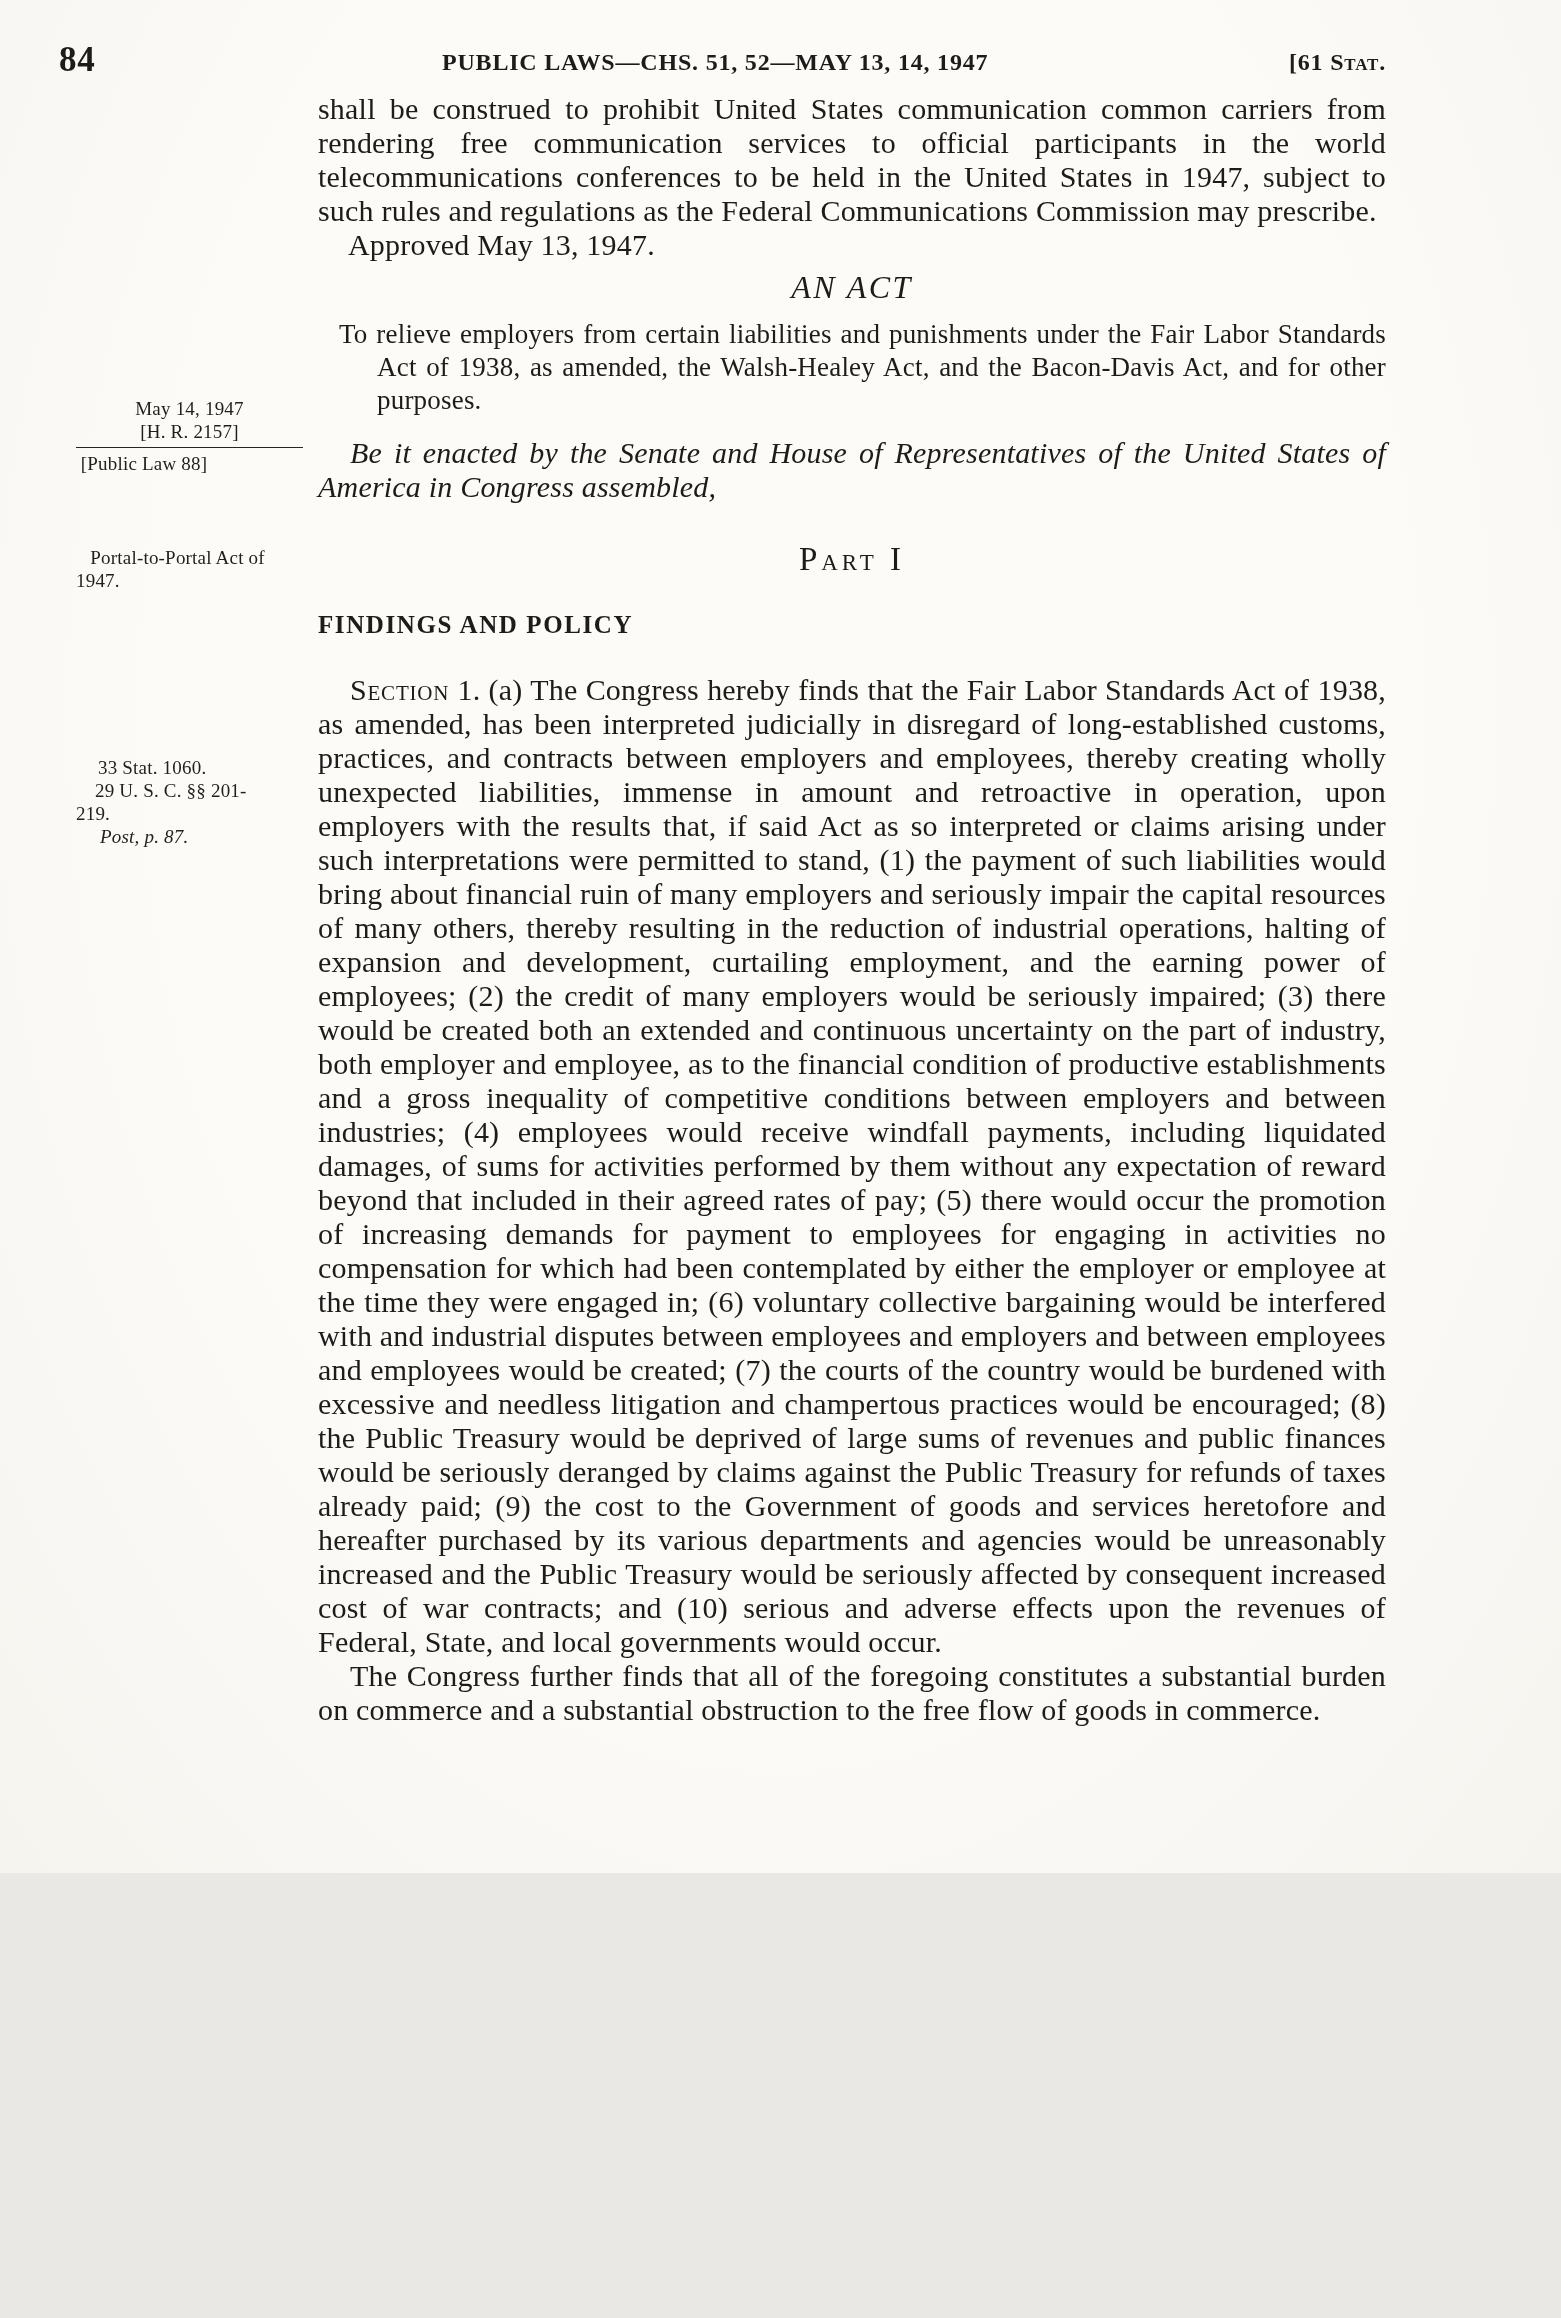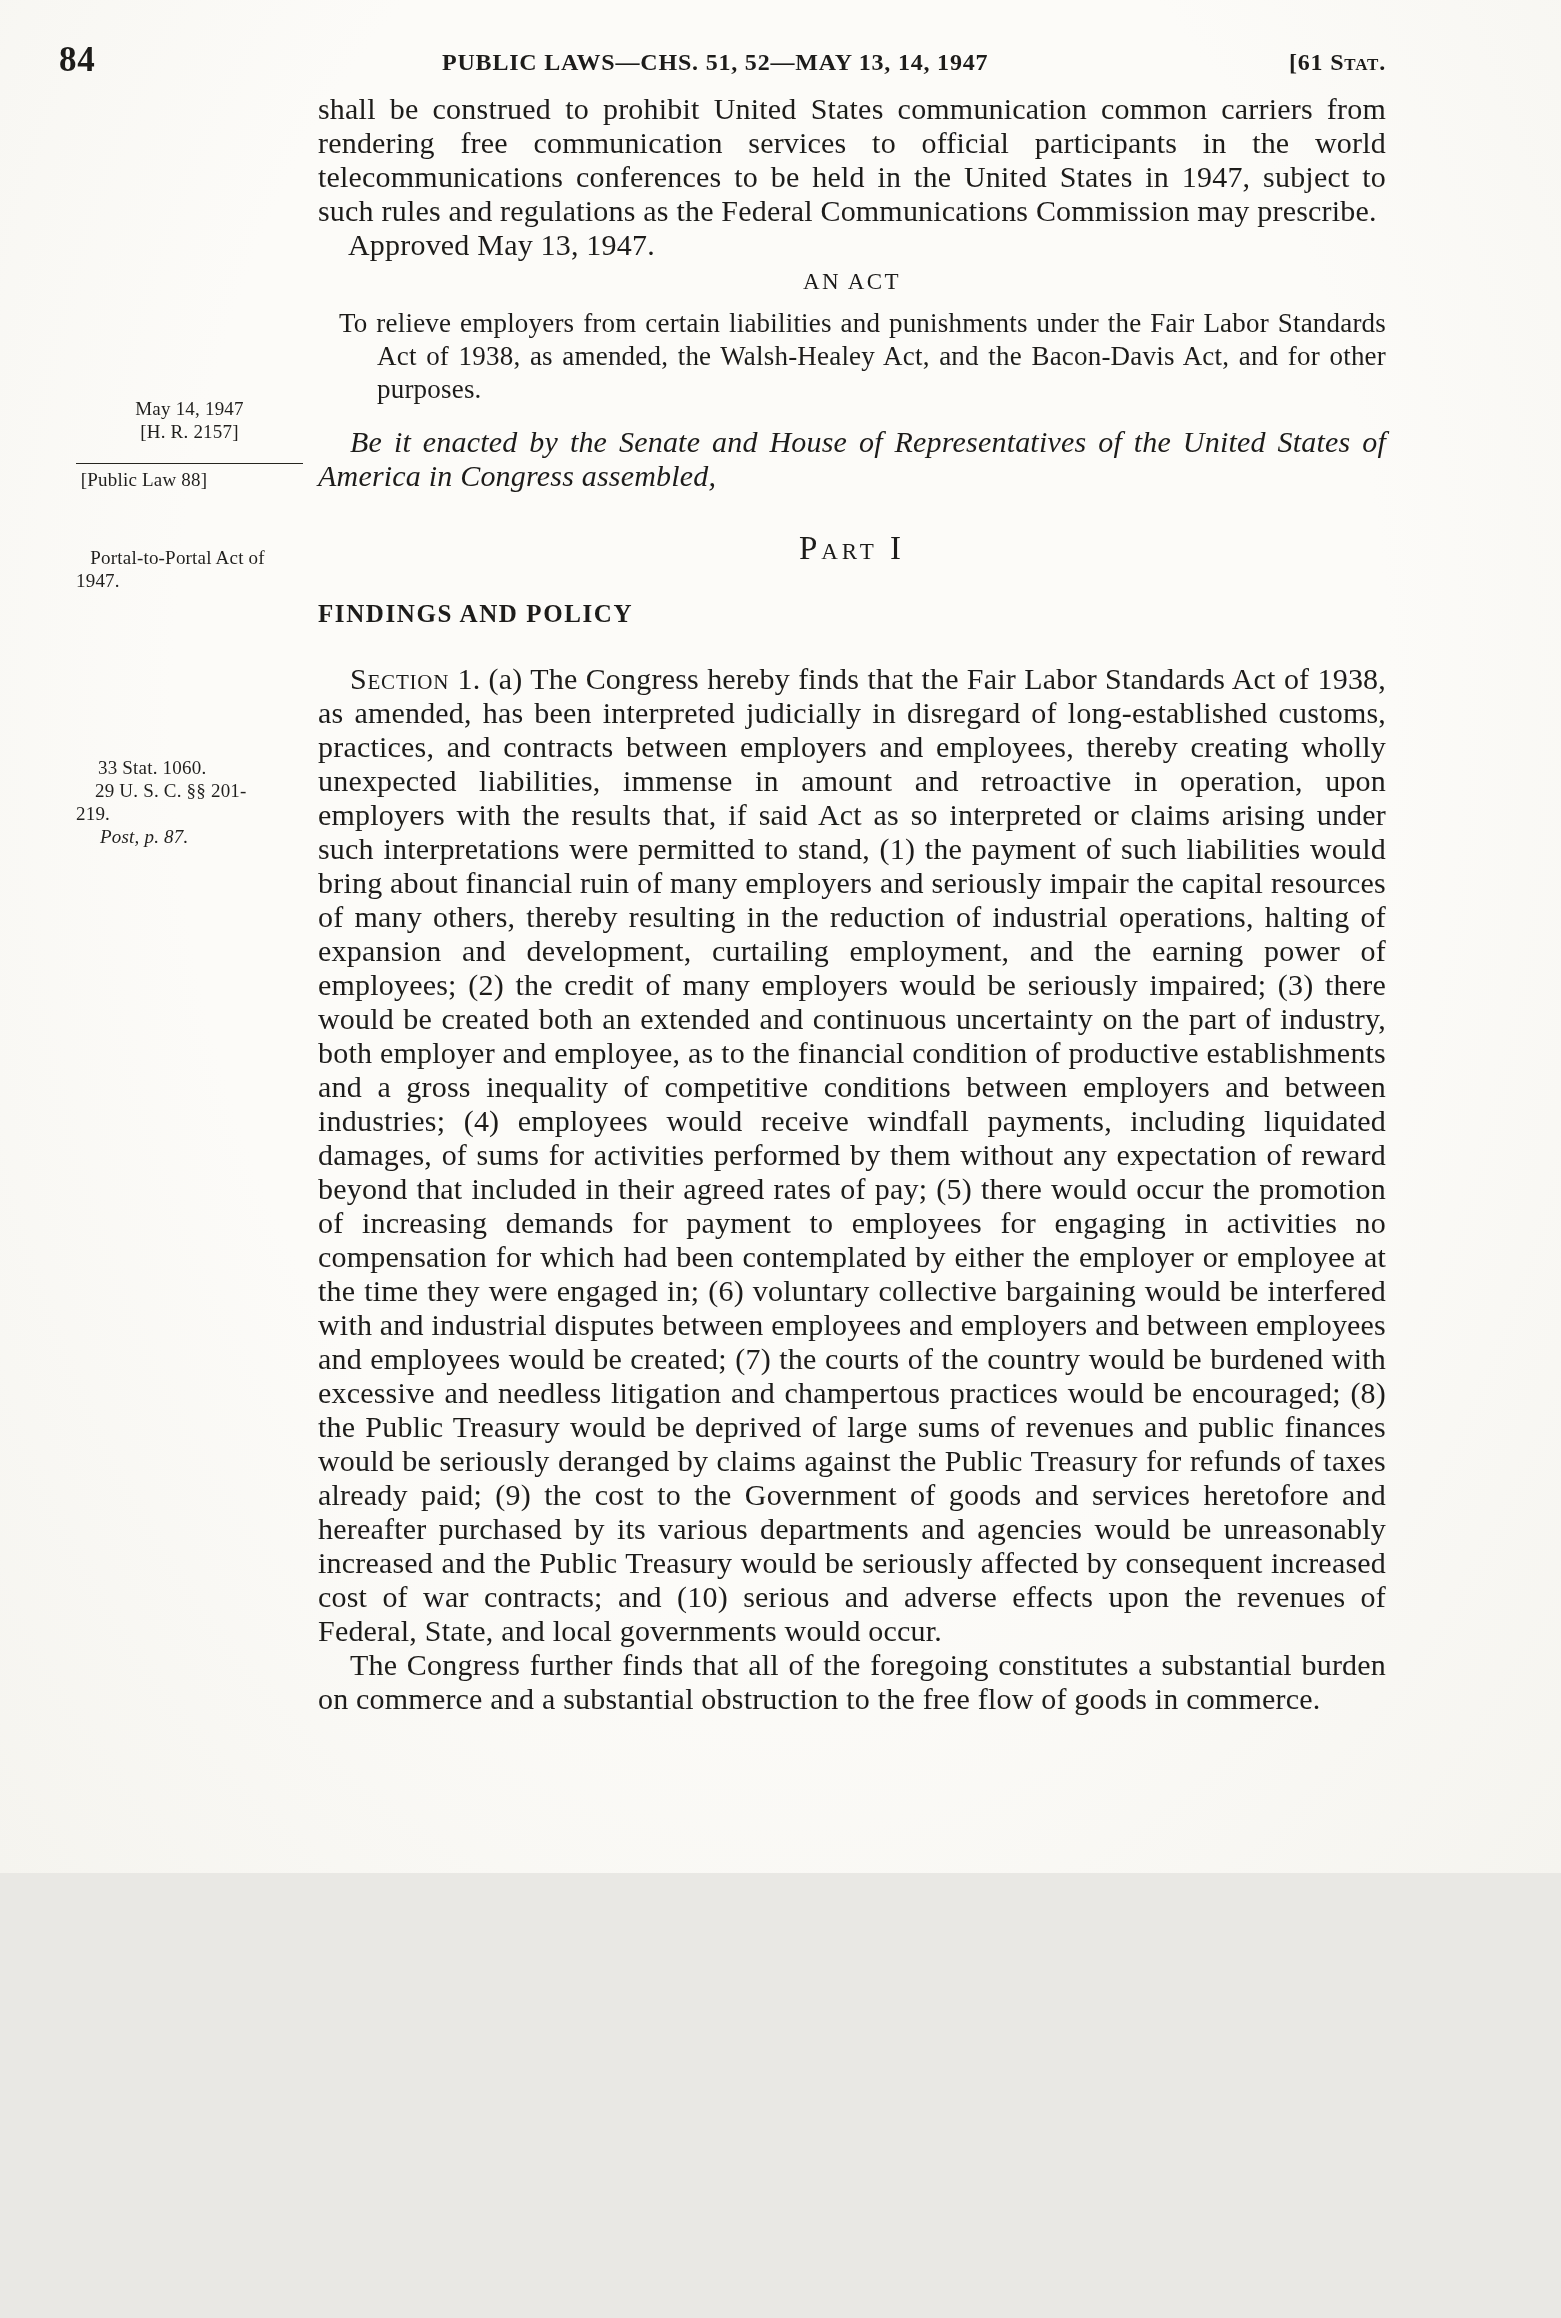--- a/index.html
+++ b/index.html
@@ -79,23 +79,24 @@
   }
   .heading-rule {
     position: absolute;
     left: 462px; top: 12.7px;
     width: 163px; height: 2.4px;
     background: #23221f;
   }
   .an-act {
     margin: 6.4px 0 0 0;
     text-align: center;
-    font-size: 23px;
+    font-size: 32px;
     font-weight: 400;
     letter-spacing: 2.4px;
+    font-style: italic;
   }
   .preamble {
     margin-top: 12.7px;
     font-size: 27px;
     line-height: 33px;
     text-align: justify;
     padding-left: 59px;
     text-indent: -38px;
     letter-spacing: 0.2px;
   }
@@ -128,21 +129,21 @@
     position: absolute;
     font-size: 19px;
     line-height: 23px;
     color: #201f1d;
     letter-spacing: 0.2px;
   }
   .note-date { left: 76px; top: 397px; width: 227px; }
   .note-date .c { text-align: center; }
   .bill-line {
     text-align: center;
-    padding-bottom: 20px;
+    padding-bottom: 4px;
     border-bottom: 1.6px solid #26251f;
     font-family: Liberation Serif, serif;
   }
   .pl-line { margin-top: 4px; padding-left: 4.8px; }
 
   .note-act { left: 76px; top: 546px; width: 219px; text-indent: 14.3px; }
 
   .note-cites { left: 76px; top: 756px; width: 216px; }
   .cite-stat { text-indent: 22px; }
   .cite-usc  { text-indent: 19px; }

